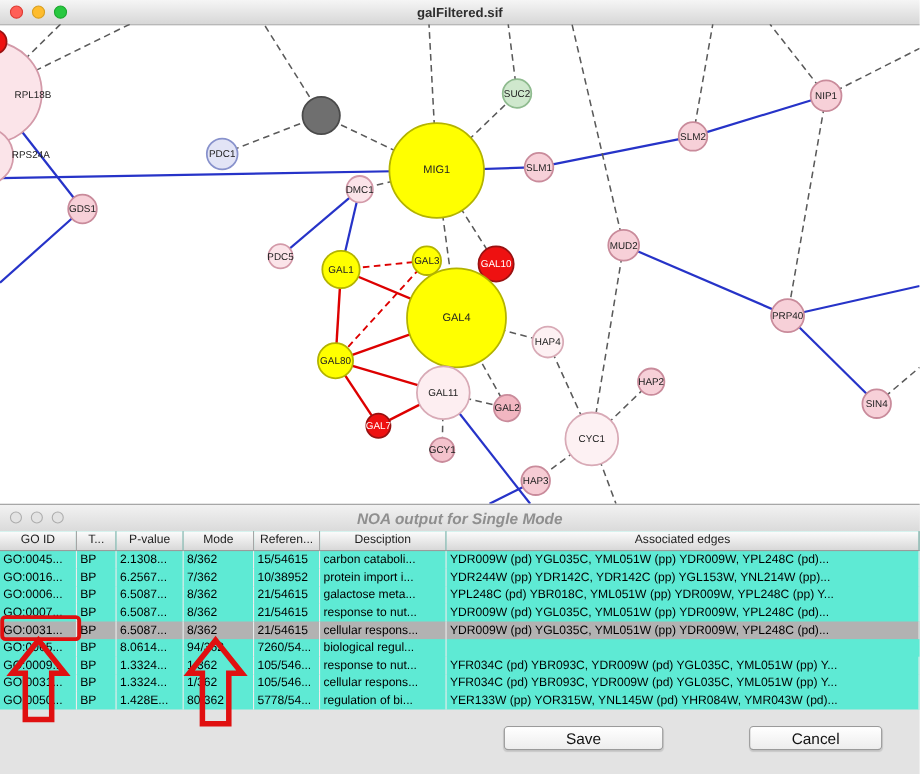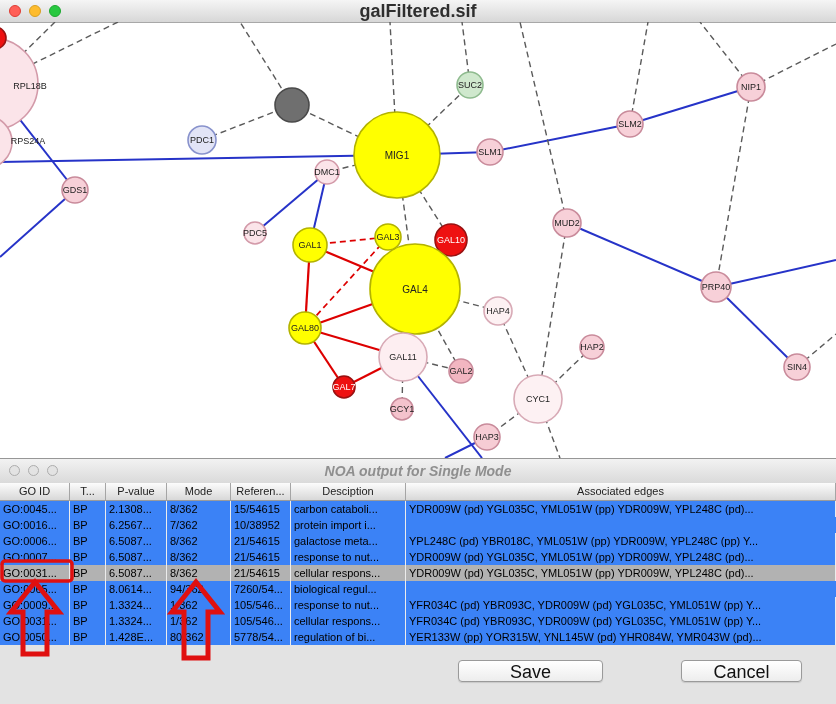--- a/index.html
+++ b/index.html
@@ -8,21 +8,21 @@
     font-family:"Liberation Sans",sans-serif;background:#ffffff;
   }
   
   .titlebar{
     position:absolute;left:0;right:0;top:0;height:22px;
     background:linear-gradient(#f5f5f5,#d7d7d7);
     border-bottom:1px solid #a8a8a8;
   }
   .titlebar .wtitle{
     display:block;text-align:center;line-height:22px;
-    font-size:18px;font-weight:700;color:#2e2e2e;
+    font-size:12px;font-weight:700;color:#2e2e2e;
   }
   .lights{position:absolute;left:9px;top:5px;display:flex;gap:8px;}
   .light{width:12px;height:12px;border-radius:50%;box-sizing:border-box;}
   .light.close{background:#ff5f57;border:1px solid #de3d35;}
   .light.min{background:#febc2e;border:1px solid #d9a022;}
   .light.max{background:#28c840;border:1px solid #1da82f;}
   .light.inactive{background:#e3e3e3;border:1px solid #adadad;width:11px;height:11px;margin-top:1px;}
 
   #window-top{position:absolute;top:0;left:0;width:836px;height:458px;background:#ffffff;}
   #graph-svg{position:absolute;top:22px;left:0;}
@@ -31,40 +31,40 @@
     position:absolute;top:458px;left:0;width:836px;height:246px;
     background:#e3e3e3;border-top:1px solid #979797;box-sizing:border-box;
   }
   #bottom-titlebar{
     position:absolute;top:0;left:0;right:0;height:24px;
     background:linear-gradient(#f2f2f2,#dadada);border-bottom:1px solid #bcbcbc;
   }
   #bottom-titlebar .wtitle{line-height:24px;font-size:14px;font-weight:700;color:#8f8f8f;display:block;text-align:center;font-style:italic;}
 
   
-  #noa-table{position:absolute;top:24px;left:0;width:836px;background:#3b82f6;}
+  #noa-table{position:absolute;top:24px;left:0;width:836px;background:#5eead4;}
   .thead,.trow{display:grid;grid-template-columns:70px 36px 61px 64px 60px 115px 1fr;}
   .hcell{
     height:17px;line-height:16px;font-size:11px;color:#222;text-align:center;
     background:linear-gradient(#fcfcfc,#d8d8d8);
     border-right:1px solid #a5a5a5;border-bottom:1px solid #9b9b9b;
     overflow:hidden;white-space:nowrap;
   }
   .tcell{
     height:16px;line-height:16px;font-size:11px;color:#000;
     padding:0 3px;box-sizing:border-box;
     white-space:nowrap;overflow:hidden;border-right:1px solid #ececec;
   }
   .trow.selected{background:#b2b2b2;}
 
   
   .mac-btn{
     position:absolute;height:22px;border:1px solid #9a9a9a;border-radius:4px;
     background:linear-gradient(#ffffff,#ededed);
-    font-family:"Liberation Sans",sans-serif;font-size:18px;color:#111;
+    font-family:"Liberation Sans",sans-serif;font-size:14px;color:#111;
     box-shadow:0 1px 1px rgba(0,0,0,0.12);
   }
   #save-btn{left:458px;top:201px;width:145px;}
   #cancel-btn{left:681px;top:201px;width:121px;}
 
   
   #overlay-svg{position:absolute;top:0;left:0;pointer-events:none;z-index:50;}
 </style>
 </head>
 <body>
@@ -219,20 +219,21 @@
           <div class="tcell">carbon cataboli...</div>
           <div class="tcell">YDR009W (pd) YGL035C, YML051W (pp) YDR009W, YPL248C (pd)...</div>
         </div>
         <div class="trow">
           <div class="tcell">GO:0016...</div>
           <div class="tcell">BP</div>
           <div class="tcell">6.2567...</div>
           <div class="tcell">7/362</div>
           <div class="tcell">10/38952</div>
           <div class="tcell">protein import i...</div>
+          <div class="tcell">YDR244W (pp) YDR142C, YDR142C (pp) YGL153W, YNL214W (pp)...</div>
         </div>
         <div class="trow">
           <div class="tcell">GO:0006...</div>
           <div class="tcell">BP</div>
           <div class="tcell">6.5087...</div>
           <div class="tcell">8/362</div>
           <div class="tcell">21/54615</div>
           <div class="tcell">galactose meta...</div>
           <div class="tcell">YPL248C (pd) YBR018C, YML051W (pp) YDR009W, YPL248C (pp) Y...</div>
         </div>

